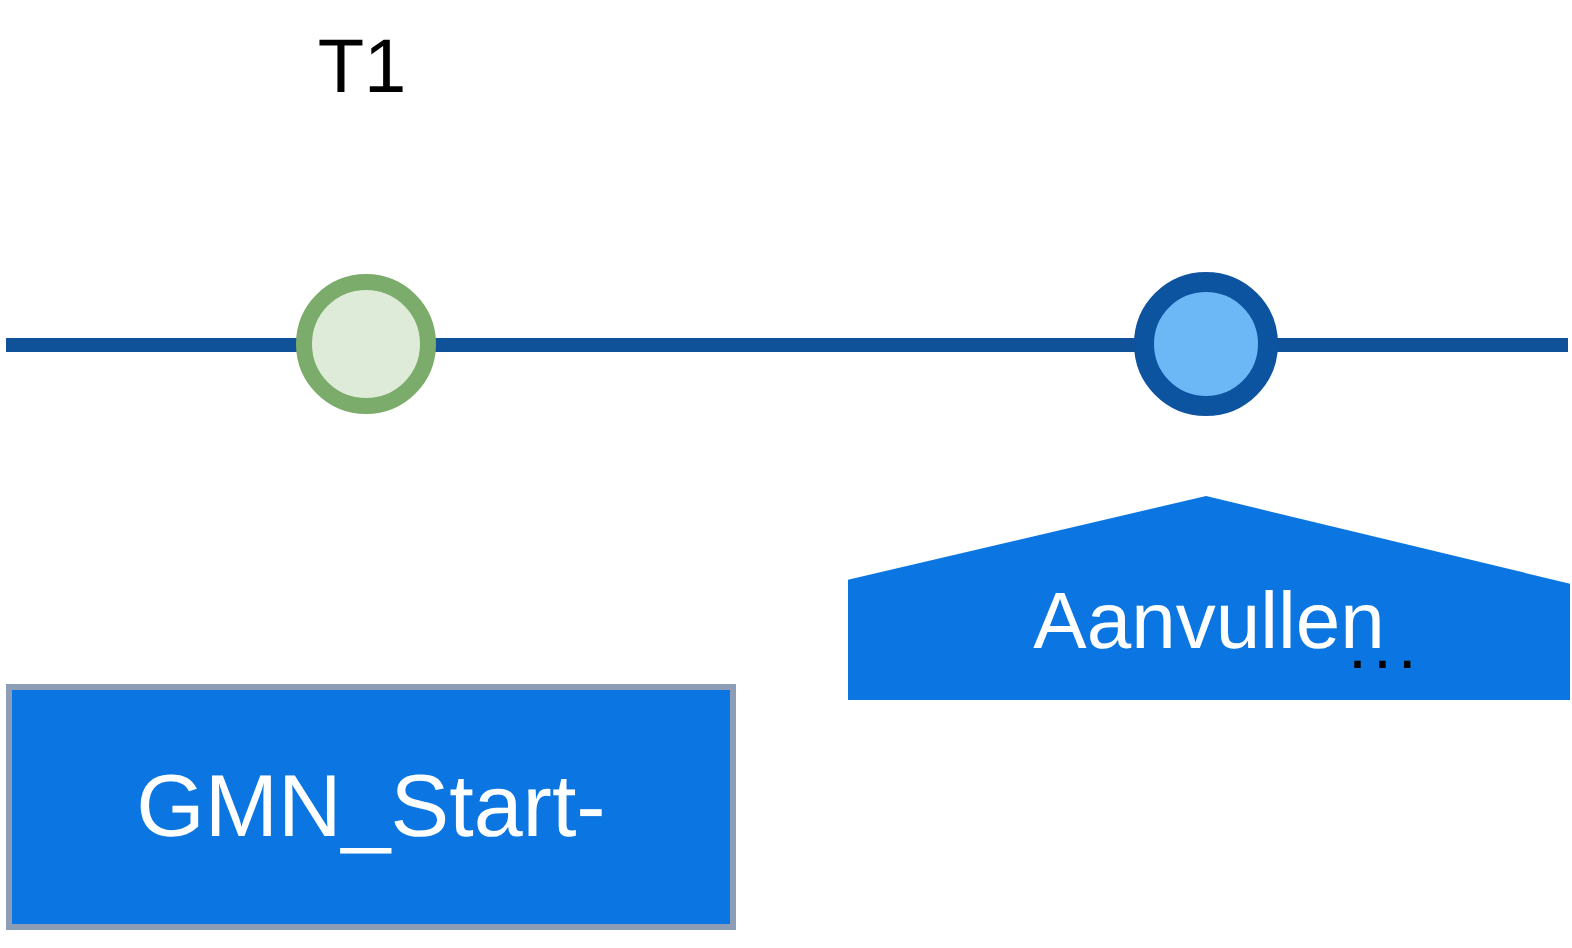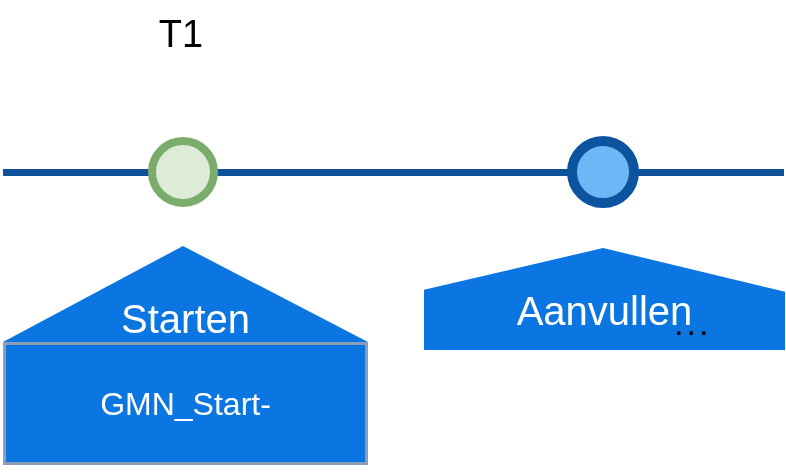--- a/index.html
+++ b/index.html
@@ -87,43 +87,40 @@
     position: absolute;
     box-sizing: border-box;
     background: #0B76E1;
     border: 3px solid #8E9DB6;
     display: flex;
     flex-direction: column;
     justify-content: center;
     align-items: center;
     text-align: center;
     color: #ffffff;
-    font-size: 32px;
+    font-size: 44px;
     line-height: 50px;
   }
   .callout-box.left { left: 3px; top: 342px; width: 365px; height: 123px; }
   .callout-box.right { left: 424px; top: 350px; width: 361px; height: 118px; }
   .callout-box span { display: block; white-space: nowrap; }
 </style>
 </head>
 <body>
 
 <div class="canvas">
 
   <div class="time-label t1">T1</div>
 
 
   <div class="timeline-line"></div>
 
   <div class="marker green"></div>
   <div class="marker blue"></div>
 
-  <div class="roof left">
-    <div class="roof-label">Starten</div>
-  </div>
 
   <div class="callout-box left">
     <span>GMN_Start-</span>
   </div>
 
   <div class="roof right">
     <div class="roof-label">Aanvullen</div>
     <div class="ellipsis">...</div>
   </div>
 

